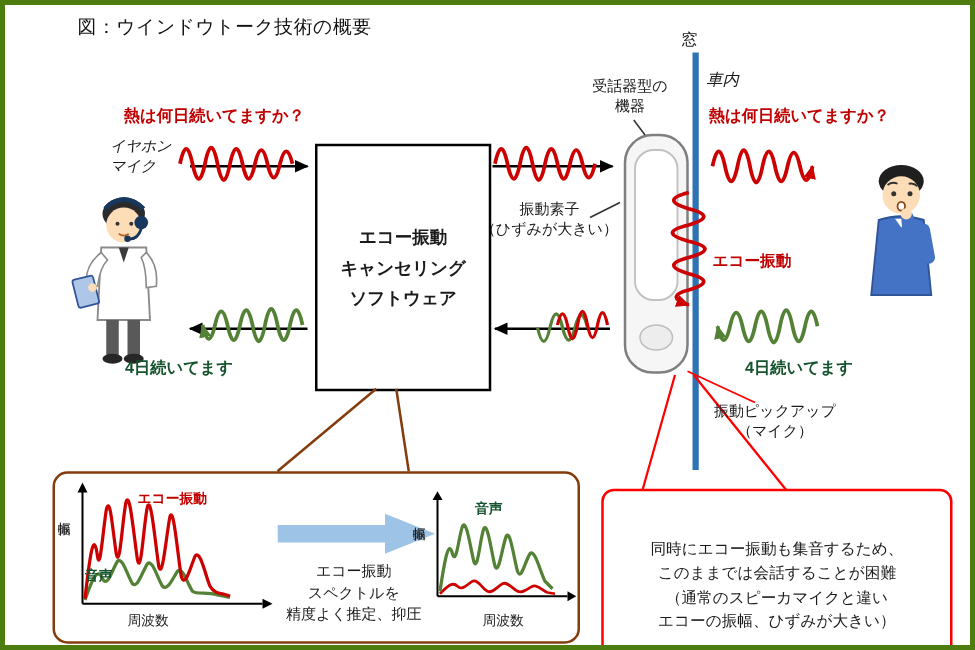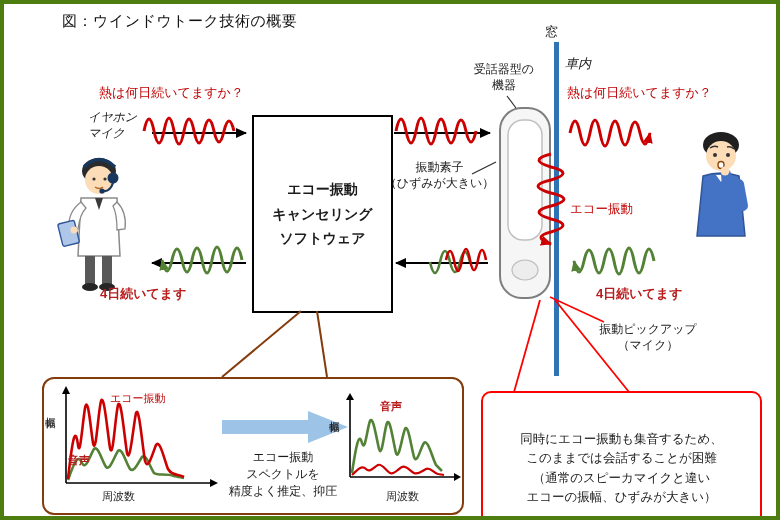--- a/index.html
+++ b/index.html
@@ -4,22 +4,22 @@
 <style>
   html,body{margin:0;padding:0;background:#e9e9e9;}
   .stage{
     position:relative;width:780px;height:520px;background:#ffffff;
     font-family:"Liberation Sans","DejaVu Sans",sans-serif;
     border:4px solid #4d7c0f;box-sizing:border-box;overflow:hidden;margin:0 auto;
     color:#1a1a1a;
   }
   .abs{position:absolute;}
   .pre{white-space:pre-line;}
-  .red-txt{color:#c00000;font-weight:normal;}
-  .green-txt{color:#b91c1c;font-weight:bold;}
+  .red-txt{color:#c00000;font-weight:bold;}
+  .green-txt{color:#14532d;font-weight:bold;}
   .lbl{color:#1a1a1a;}
   .ctr{text-align:center;}
   .vert{writing-mode:vertical-rl;text-orientation:upright;letter-spacing:1px;}
   .title{font-size:15px;color:#111;letter-spacing:.5px;z-index:6;}
   .q{font-size:13px;z-index:6;}
   .ans{font-size:13px;z-index:6;}
   .small-lbl{font-size:12px;line-height:1.3;z-index:6;}
   .window-line{width:5px;background:#2e74b5;z-index:1;}
   .software-box{
     border:2px solid #000;background:#fff;z-index:2;
@@ -67,21 +67,21 @@
   </div>
 
   <div class="abs small-lbl lbl ctr pre" style="left:378px;top:156px;width:115px;">振動素子
 （ひずみが大きい）</div>
 
   <div class="abs red-txt" style="left:566px;top:197px;font-size:12.5px;z-index:6;">エコー振動</div>
 
   <div class="abs ans green-txt" style="left:96px;top:281px;">4日続いてます</div>
   <div class="abs ans green-txt" style="left:592px;top:281px;">4日続いてます</div>
 
-  <div class="abs small-lbl lbl ctr pre" style="left:556px;top:318px;width:120px;padding-left:28px;">振動ピックアップ
+  <div class="abs small-lbl lbl ctr pre" style="left:556px;top:318px;width:120px;">振動ピックアップ
 （マイク）</div>
 
   <svg class="chart-svg" style="left:486px;top:96px;" width="74" height="206" viewBox="0 0 74 206">
     <rect x="10" y="8" width="50" height="190" rx="22" fill="#f6f6f6" stroke="#7f7f7f" stroke-width="2"></rect>
     <rect x="18" y="20" width="34" height="120" rx="15" fill="#ffffff" stroke="#c0c0c0" stroke-width="1.5"></rect>
     <ellipse cx="35" cy="170" rx="13" ry="10" fill="#ededed" stroke="#bdbdbd" stroke-width="1.2"></ellipse>
   </svg>
 
   <svg class="chart-svg" style="left:50px;top:146px;" width="95" height="150" viewBox="0 0 95 150">
     <ellipse cx="45" cy="21" rx="17" ry="13" fill="#2b2b2b"></ellipse>

